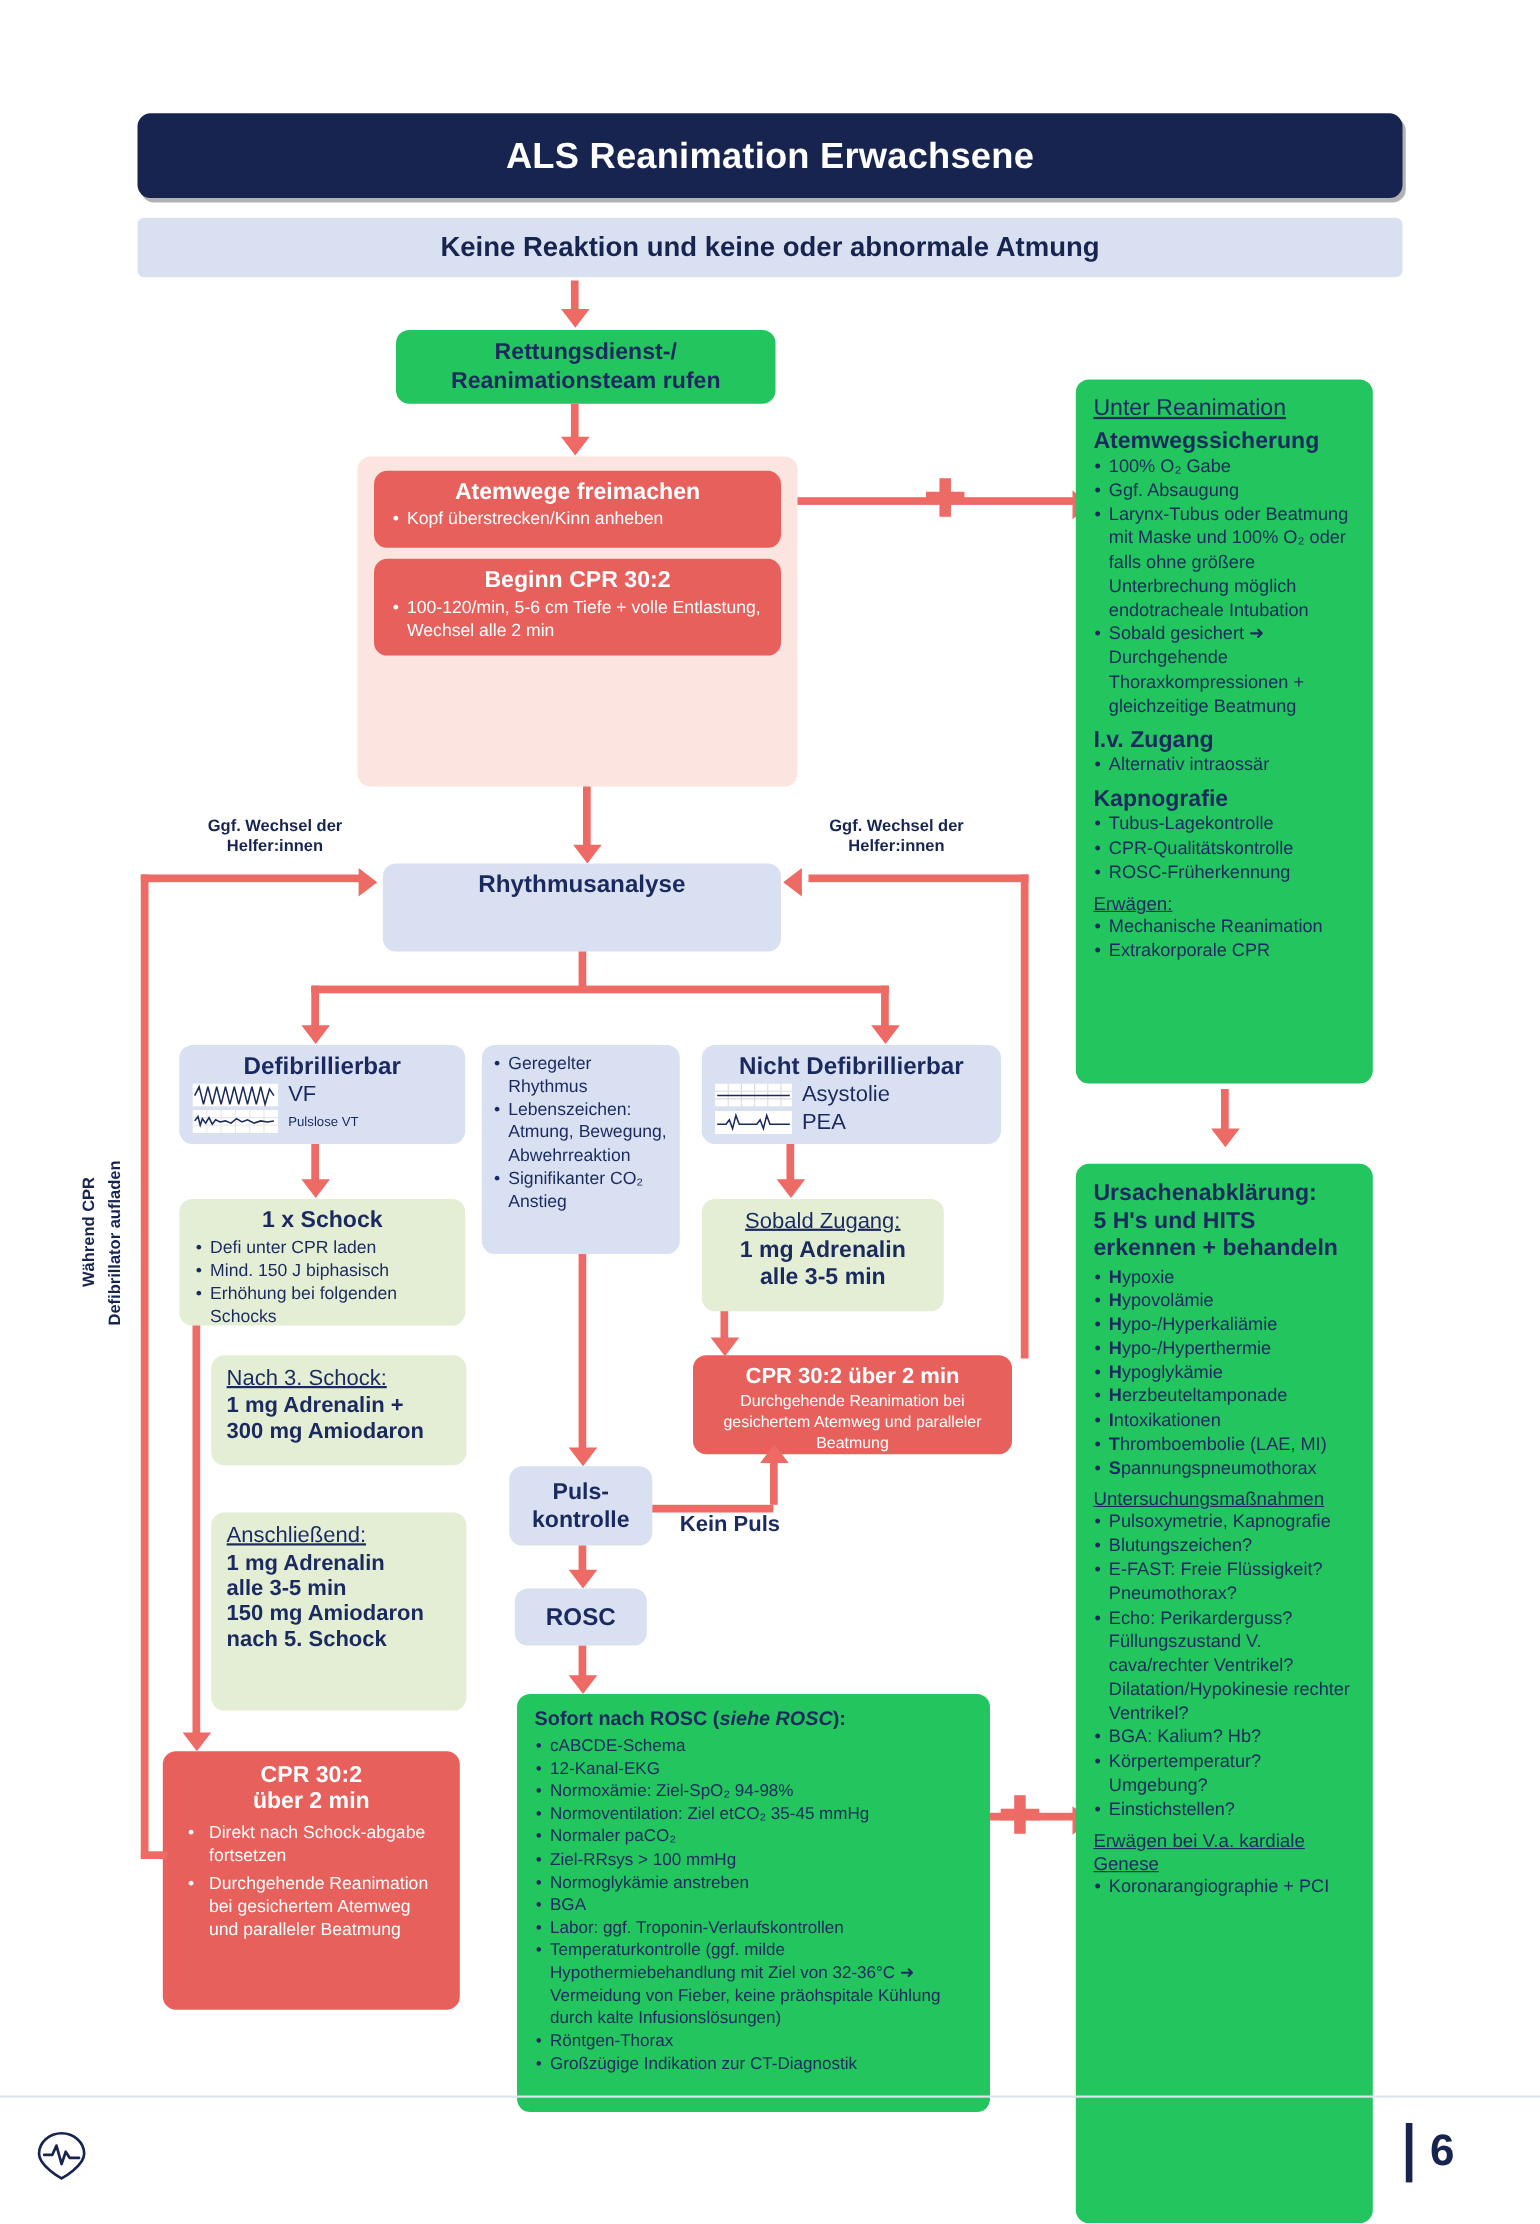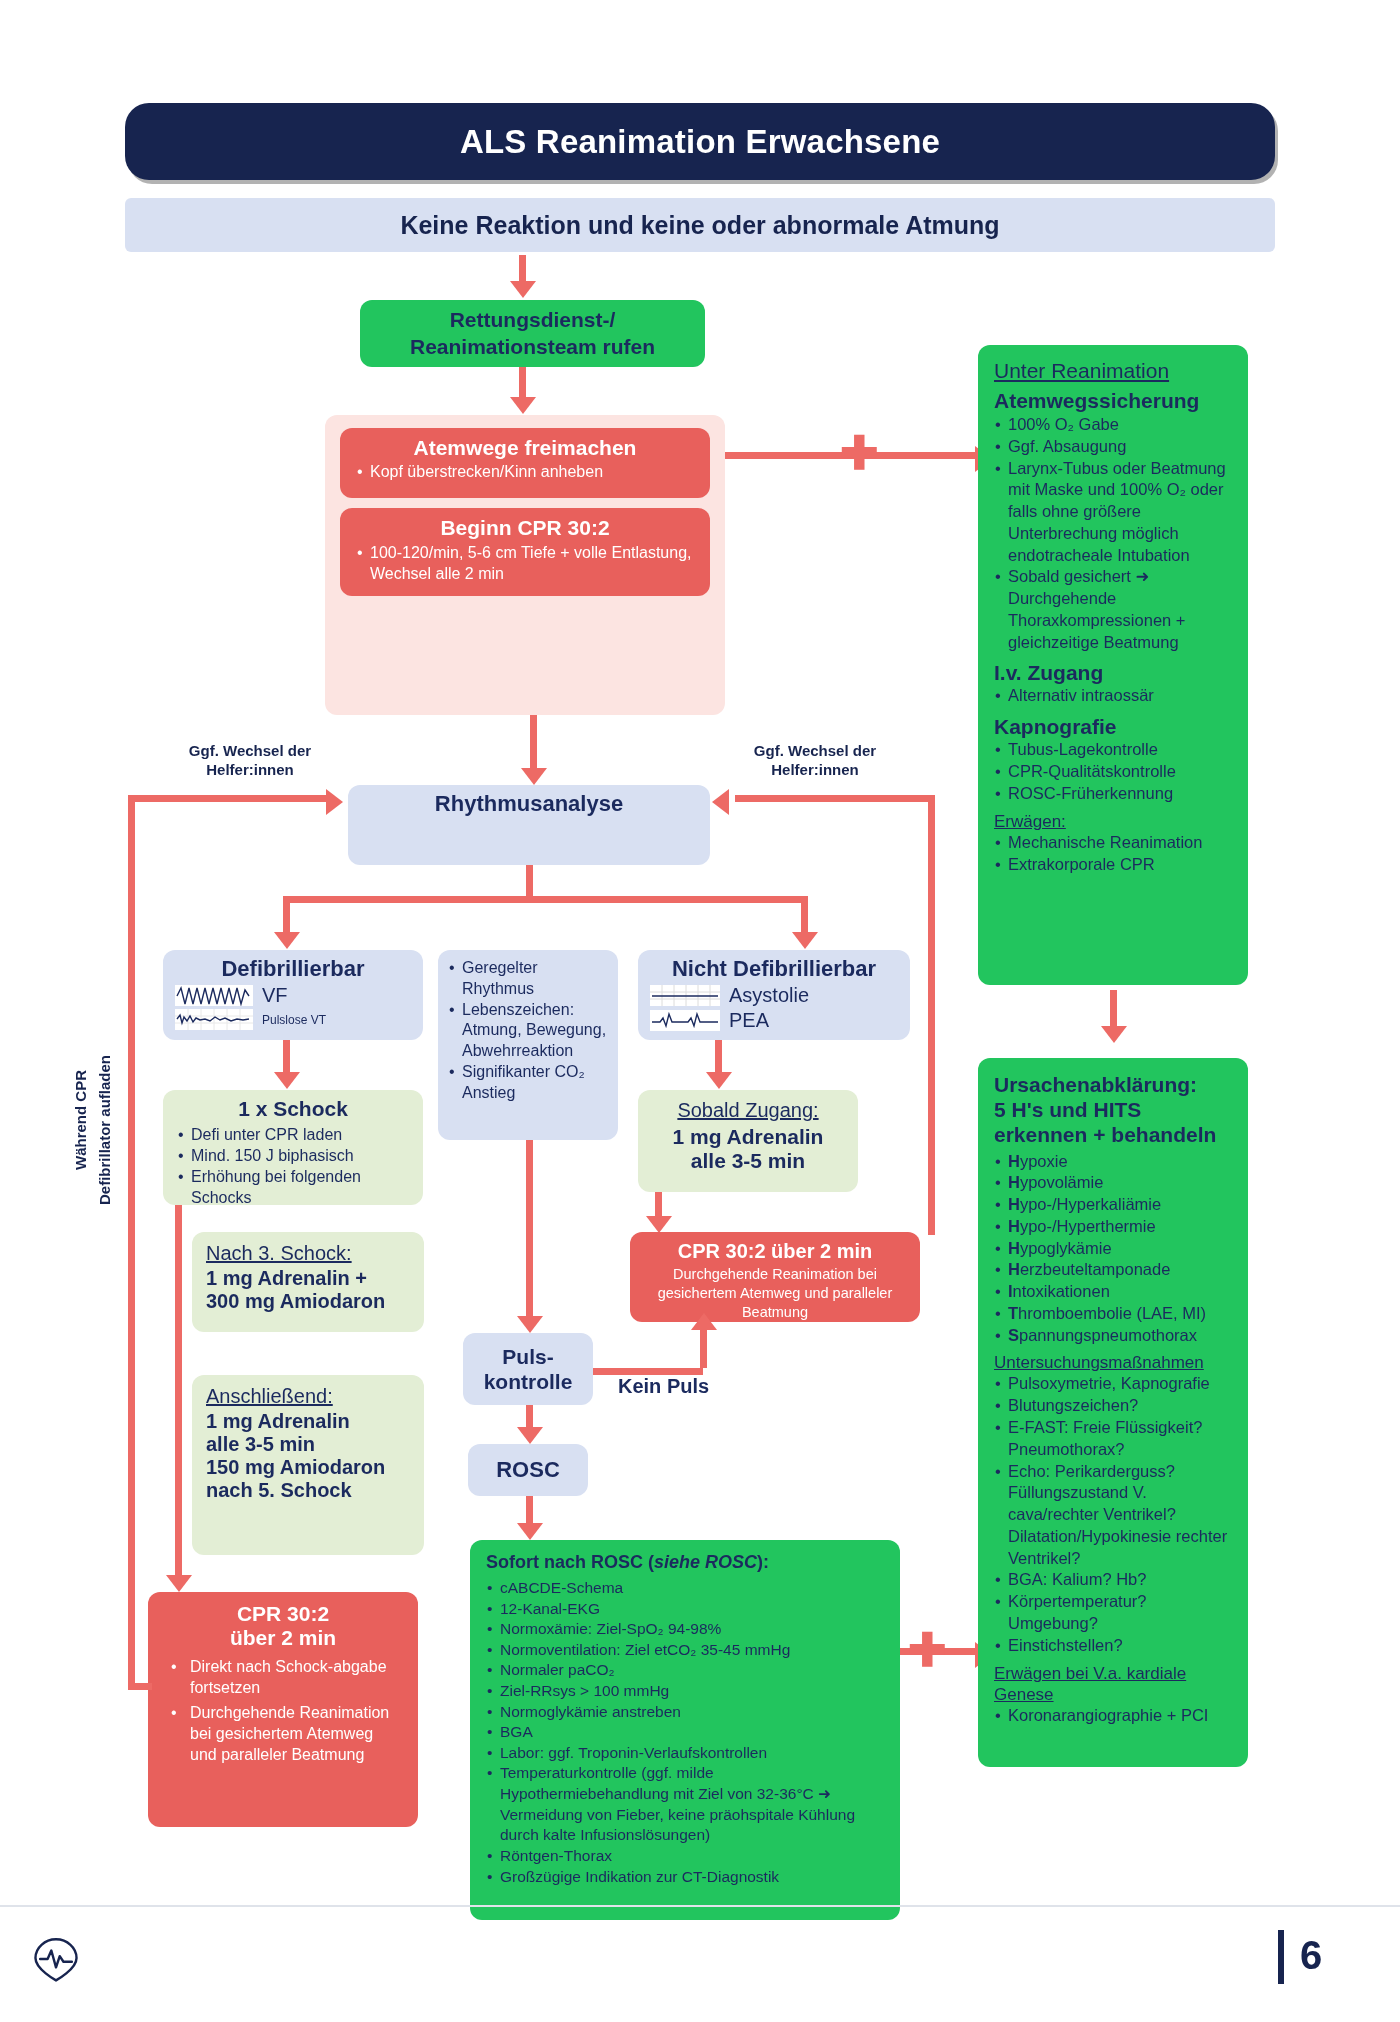--- a/index.html
+++ b/index.html
@@ -9,21 +9,21 @@
     font-family:"Liberation Sans", sans-serif;
     color:#1b2a5e;
     position:relative;
     overflow:hidden;
   }
   .page { position:relative; width:1400px; height:2022px; }
 
   
   .title-bar{
     position:absolute; left:125px; top:103px; width:1150px; height:77px;
-    background:#17244f; border-radius:24px;
+    background:#17244f; border-radius:12px;
     display:flex; align-items:center; justify-content:center;
     box-shadow:3px 4px 0 rgba(0,0,0,.30);
   }
   .title-bar span{ color:#fff; font-size:33px; font-weight:bold; letter-spacing:.2px;}
 
   .subtitle-bar{
     position:absolute; left:125px; top:198px; width:1150px; height:54px;
     background:#d8e0f2; border-radius:6px;
     display:flex; align-items:center; justify-content:center;
   }
@@ -342,21 +342,21 @@
     <div class="uline" style="font-size:17px;margin-top:8px;">Erwägen:</div>
     <ul class="bx-list" style="font-size:16.5px;line-height:1.32;">
       <li>Mechanische Reanimation</li>
       <li>Extrakorporale CPR</li>
     </ul>
   </div>
 
   <div class="ln vline" style="left:1110px;top:990px;height:40px;"></div>
   <div class="arw-d" style="left:1101px;top:1026px;"></div>
 
-  <div class="box b-pinkpale" style="left:978px;top:1058px;width:270px;height:709px;padding:14px 16px;">
+  <div class="box b-pinkpale" style="left:978px;top:1058px;width:270px;height:963px;padding:14px 16px;">
     <div style="font-size:21px;font-weight:bold;line-height:1.2;">
       <div>Ursachenabklärung:</div>
       <div>5 H's und HITS</div>
       <div>erkennen + behandeln</div>
     </div>
     <ul class="bx-list" id="causes-list" style="font-size:16.5px;line-height:1.32;margin-top:3px;">
         <li><b>H</b>ypoxie</li>
         <li><b>H</b>ypovolämie</li>
         <li><b>H</b>ypo-/Hyperkaliämie</li>
         <li><b>H</b>ypo-/Hyperthermie</li>

